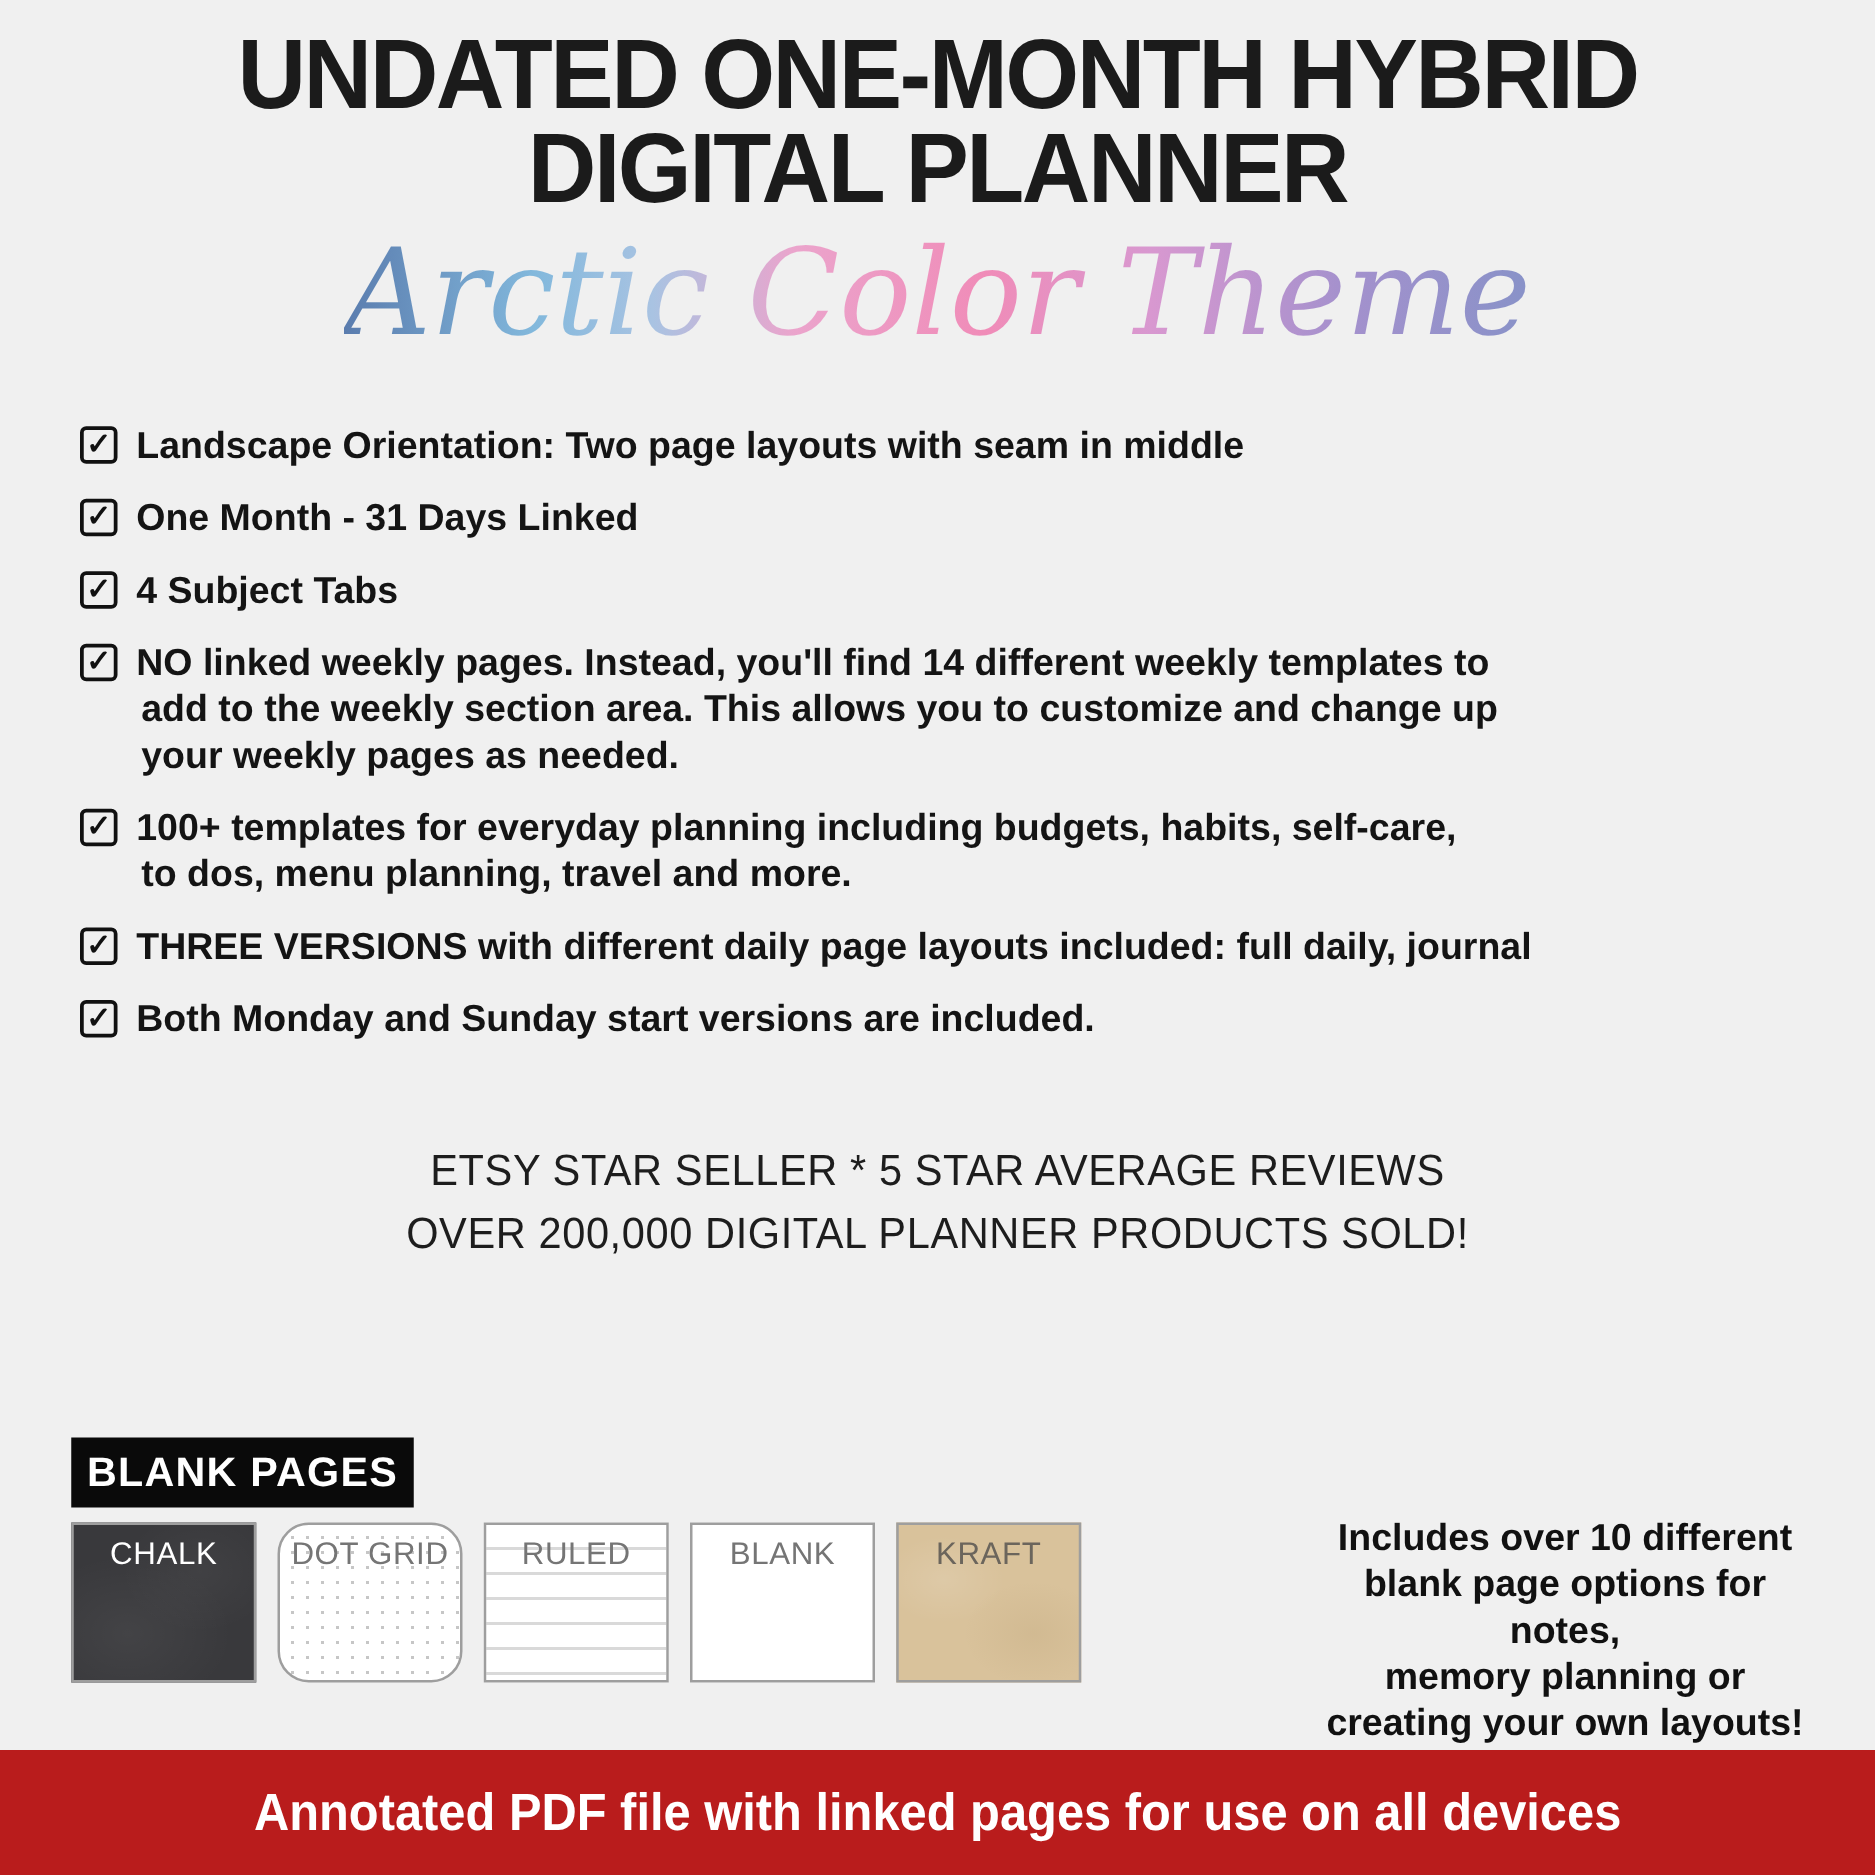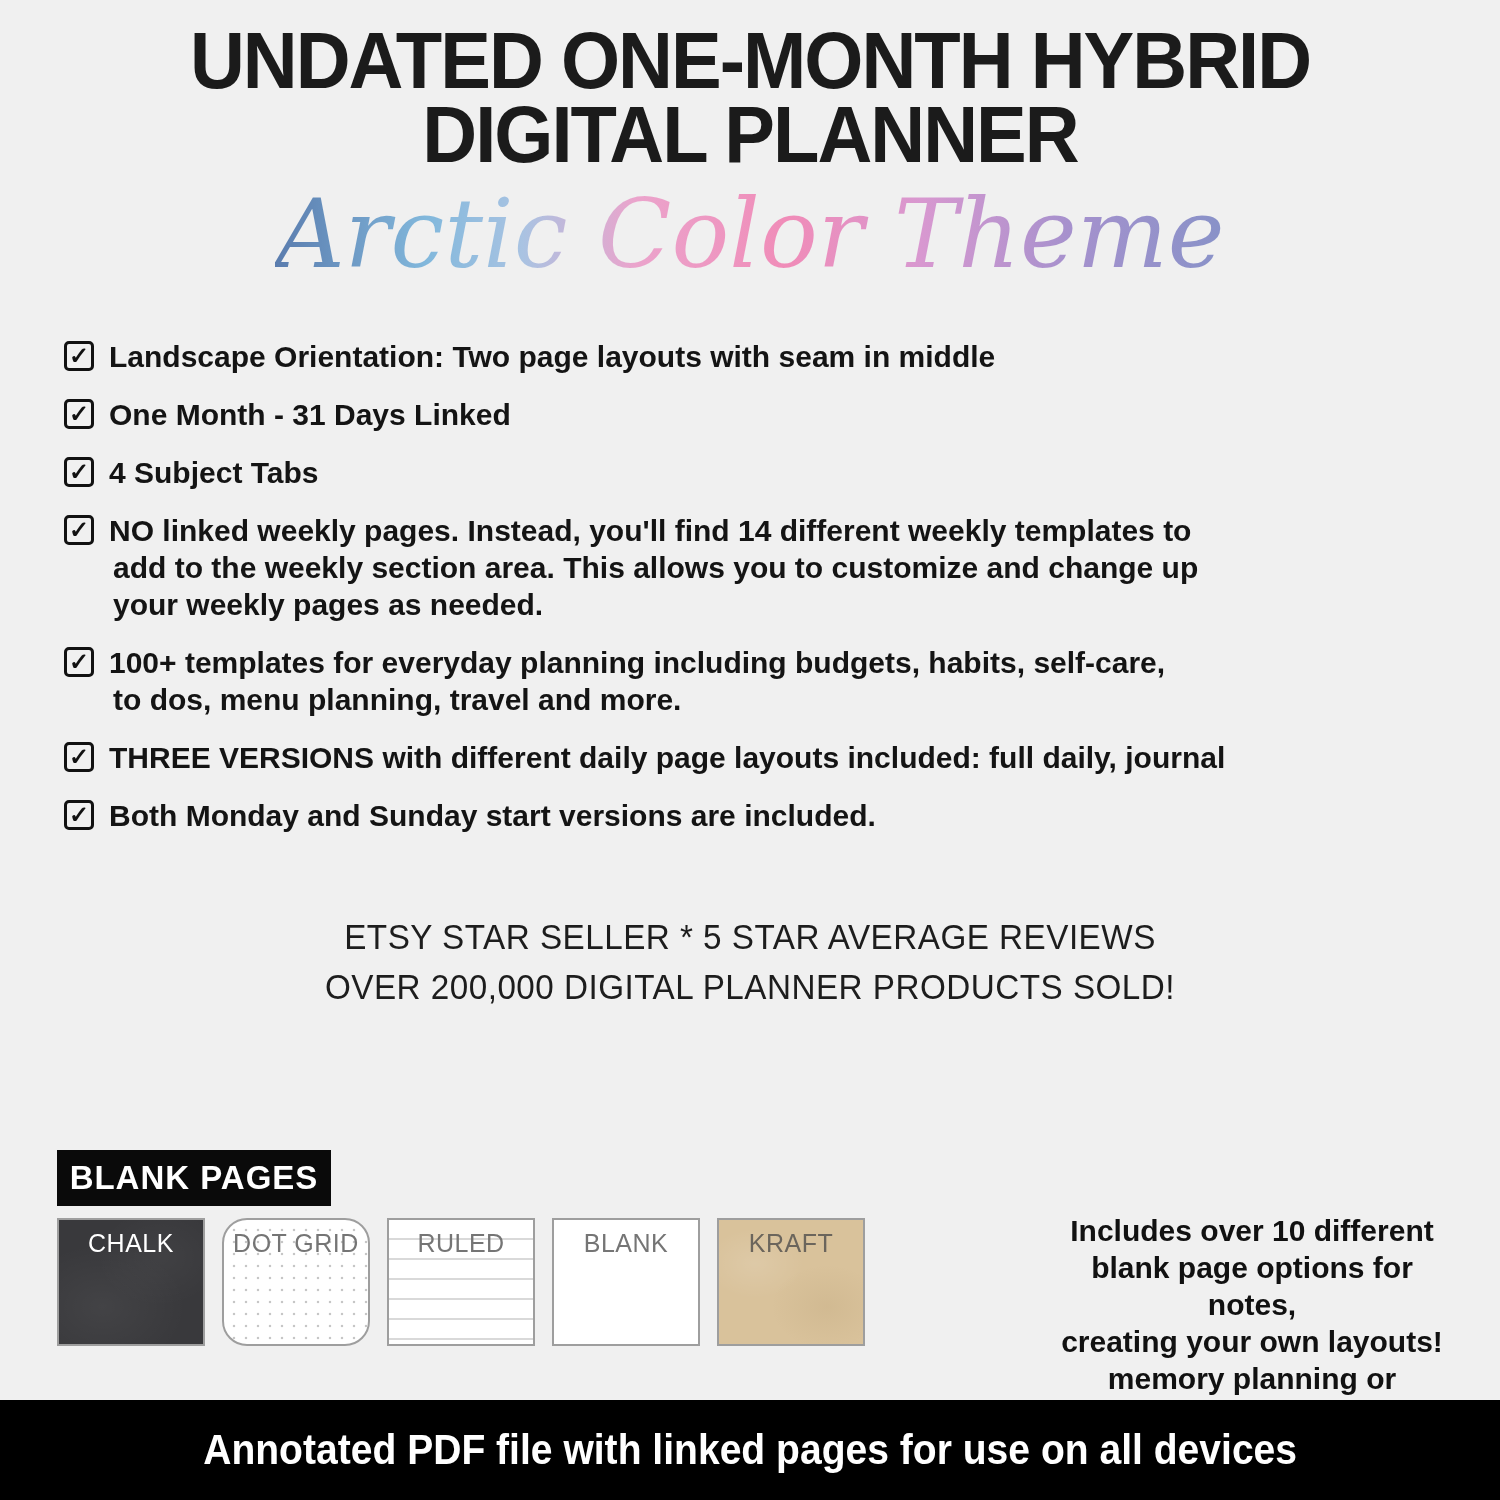--- a/index.html
+++ b/index.html
@@ -109,21 +109,21 @@
   }
 
   .includes-note {
     position:absolute; top:1212px; left:1052px; width:400px;
     text-align:center; font-weight:700; font-size:30px; line-height:37px; color:#111;
   }
 
   
   .footer-bar {
     position:absolute; left:0; top:1400px; width:1500px; height:100px;
-    background:#000000;
+    background:#b91c1c;
     display:flex; align-items:center; justify-content:center;
   }
   .footer-text { color:#ffffff; font-weight:700; font-size:42px; letter-spacing:0; transform:scaleX(0.93); white-space:nowrap; }
 </style>
 </head>
 <body>
 
 <div class="header">
   <div class="title">
     <div>UNDATED ONE-MONTH HYBRID</div>
@@ -202,19 +202,19 @@
     <div class="swatch dotgrid">DOT GRID</div>
     <div class="swatch ruled">RULED</div>
     <div class="swatch">BLANK</div>
     <div class="swatch kraft">KRAFT</div>
   </div>
 </div>
 
 <div class="includes-note">
   <div>Includes over 10 different</div>
   <div>blank page options for notes,</div>
+  <div>memory planning or</div>
   <div>creating your own layouts!</div>
-  <div>memory planning or</div>
 </div>
 
 <div class="footer-bar">
   <div class="footer-text">Annotated PDF file with linked pages for use on all devices</div>
 </div>
 
 </body></html>

